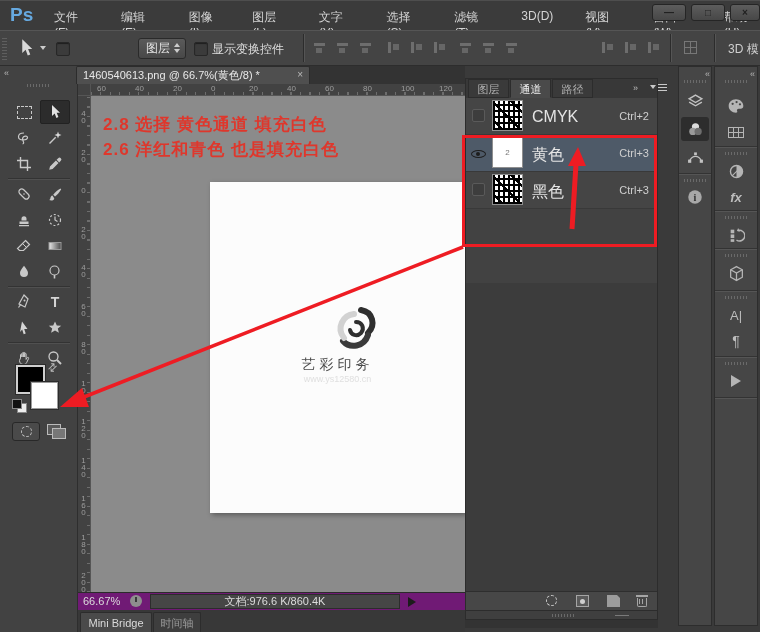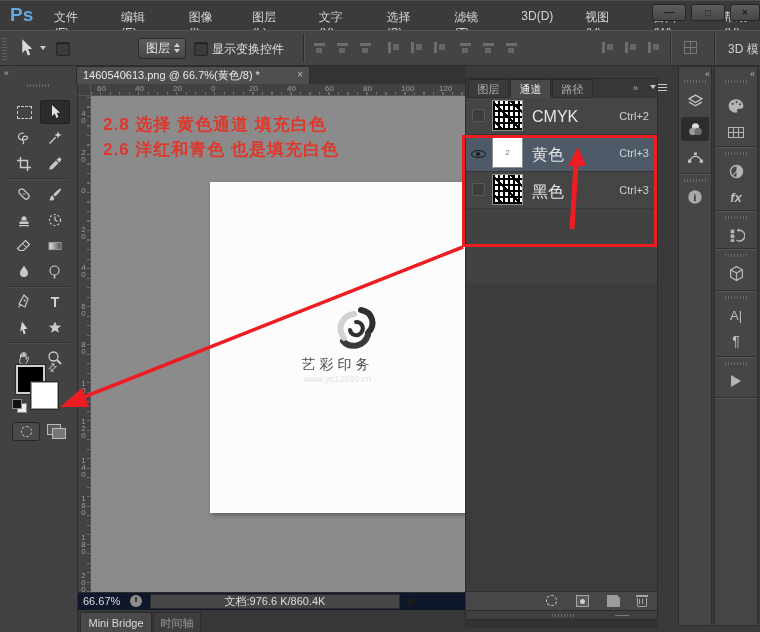--- a/index.html
+++ b/index.html
@@ -84,21 +84,21 @@
   .rulerleft .ticks{position:absolute;right:0;top:0;width:3px;height:100%;
             background:repeating-linear-gradient(0deg,#6d6d6d 0 1px,transparent 1px 9.5px);}
   .rulerleft span{position:absolute;left:1px;font-size:8px;color:#9d9d9d;
                   writing-mode:vertical-rl;text-orientation:upright;letter-spacing:-2px;}
   .canvas{position:absolute;left:13px;top:30px;width:374px;height:496px;background:#8b8b8b;overflow:hidden;}
   .page{position:absolute;left:119px;top:86px;width:255px;height:331px;background:#fcfcfc;
         box-shadow:2px 2px 5px rgba(0,0,0,.35);}
   .logo-text{position:absolute;left:0;top:174px;width:100%;text-align:center;font-size:14px;
              color:#4a4a4a;letter-spacing:4px;}
   .logo-wm{position:absolute;left:0;top:192px;width:100%;text-align:center;font-size:9px;color:#e0e0e0;}
-  .statusbar{position:absolute;left:0;top:526px;width:387px;height:18px;background:#0f172a;
+  .statusbar{position:absolute;left:0;top:526px;width:387px;height:18px;background:#701a75;
              border-top:1px solid #2b2b2b;box-sizing:border-box;font-size:11px;color:#dcdcdc;}
   .statusbar .zoomtxt{position:absolute;left:5px;top:2px;}
   .statico{position:absolute;left:52px;top:2px;width:12px;height:12px;border-radius:50%;background:#8e8e8e;}
   .statico:after{content:"";position:absolute;left:5px;top:2px;width:2px;height:5px;background:#3a3a3a;}
   .docbox{position:absolute;left:72px;top:1px;width:250px;height:15px;background:#464646;
           border:1px solid #2c2c2c;box-sizing:border-box;text-align:center;line-height:13px;}
   .playtri{position:absolute;left:330px;top:4px;width:0;height:0;border-top:5px solid transparent;
            border-bottom:5px solid transparent;border-left:8px solid #1c1c1c;}
   .bottomtabs{position:absolute;left:0;top:544px;width:387px;height:22px;background:#383838;}
   .btab{position:absolute;top:2px;height:20px;font-size:11px;text-align:center;line-height:20px;

